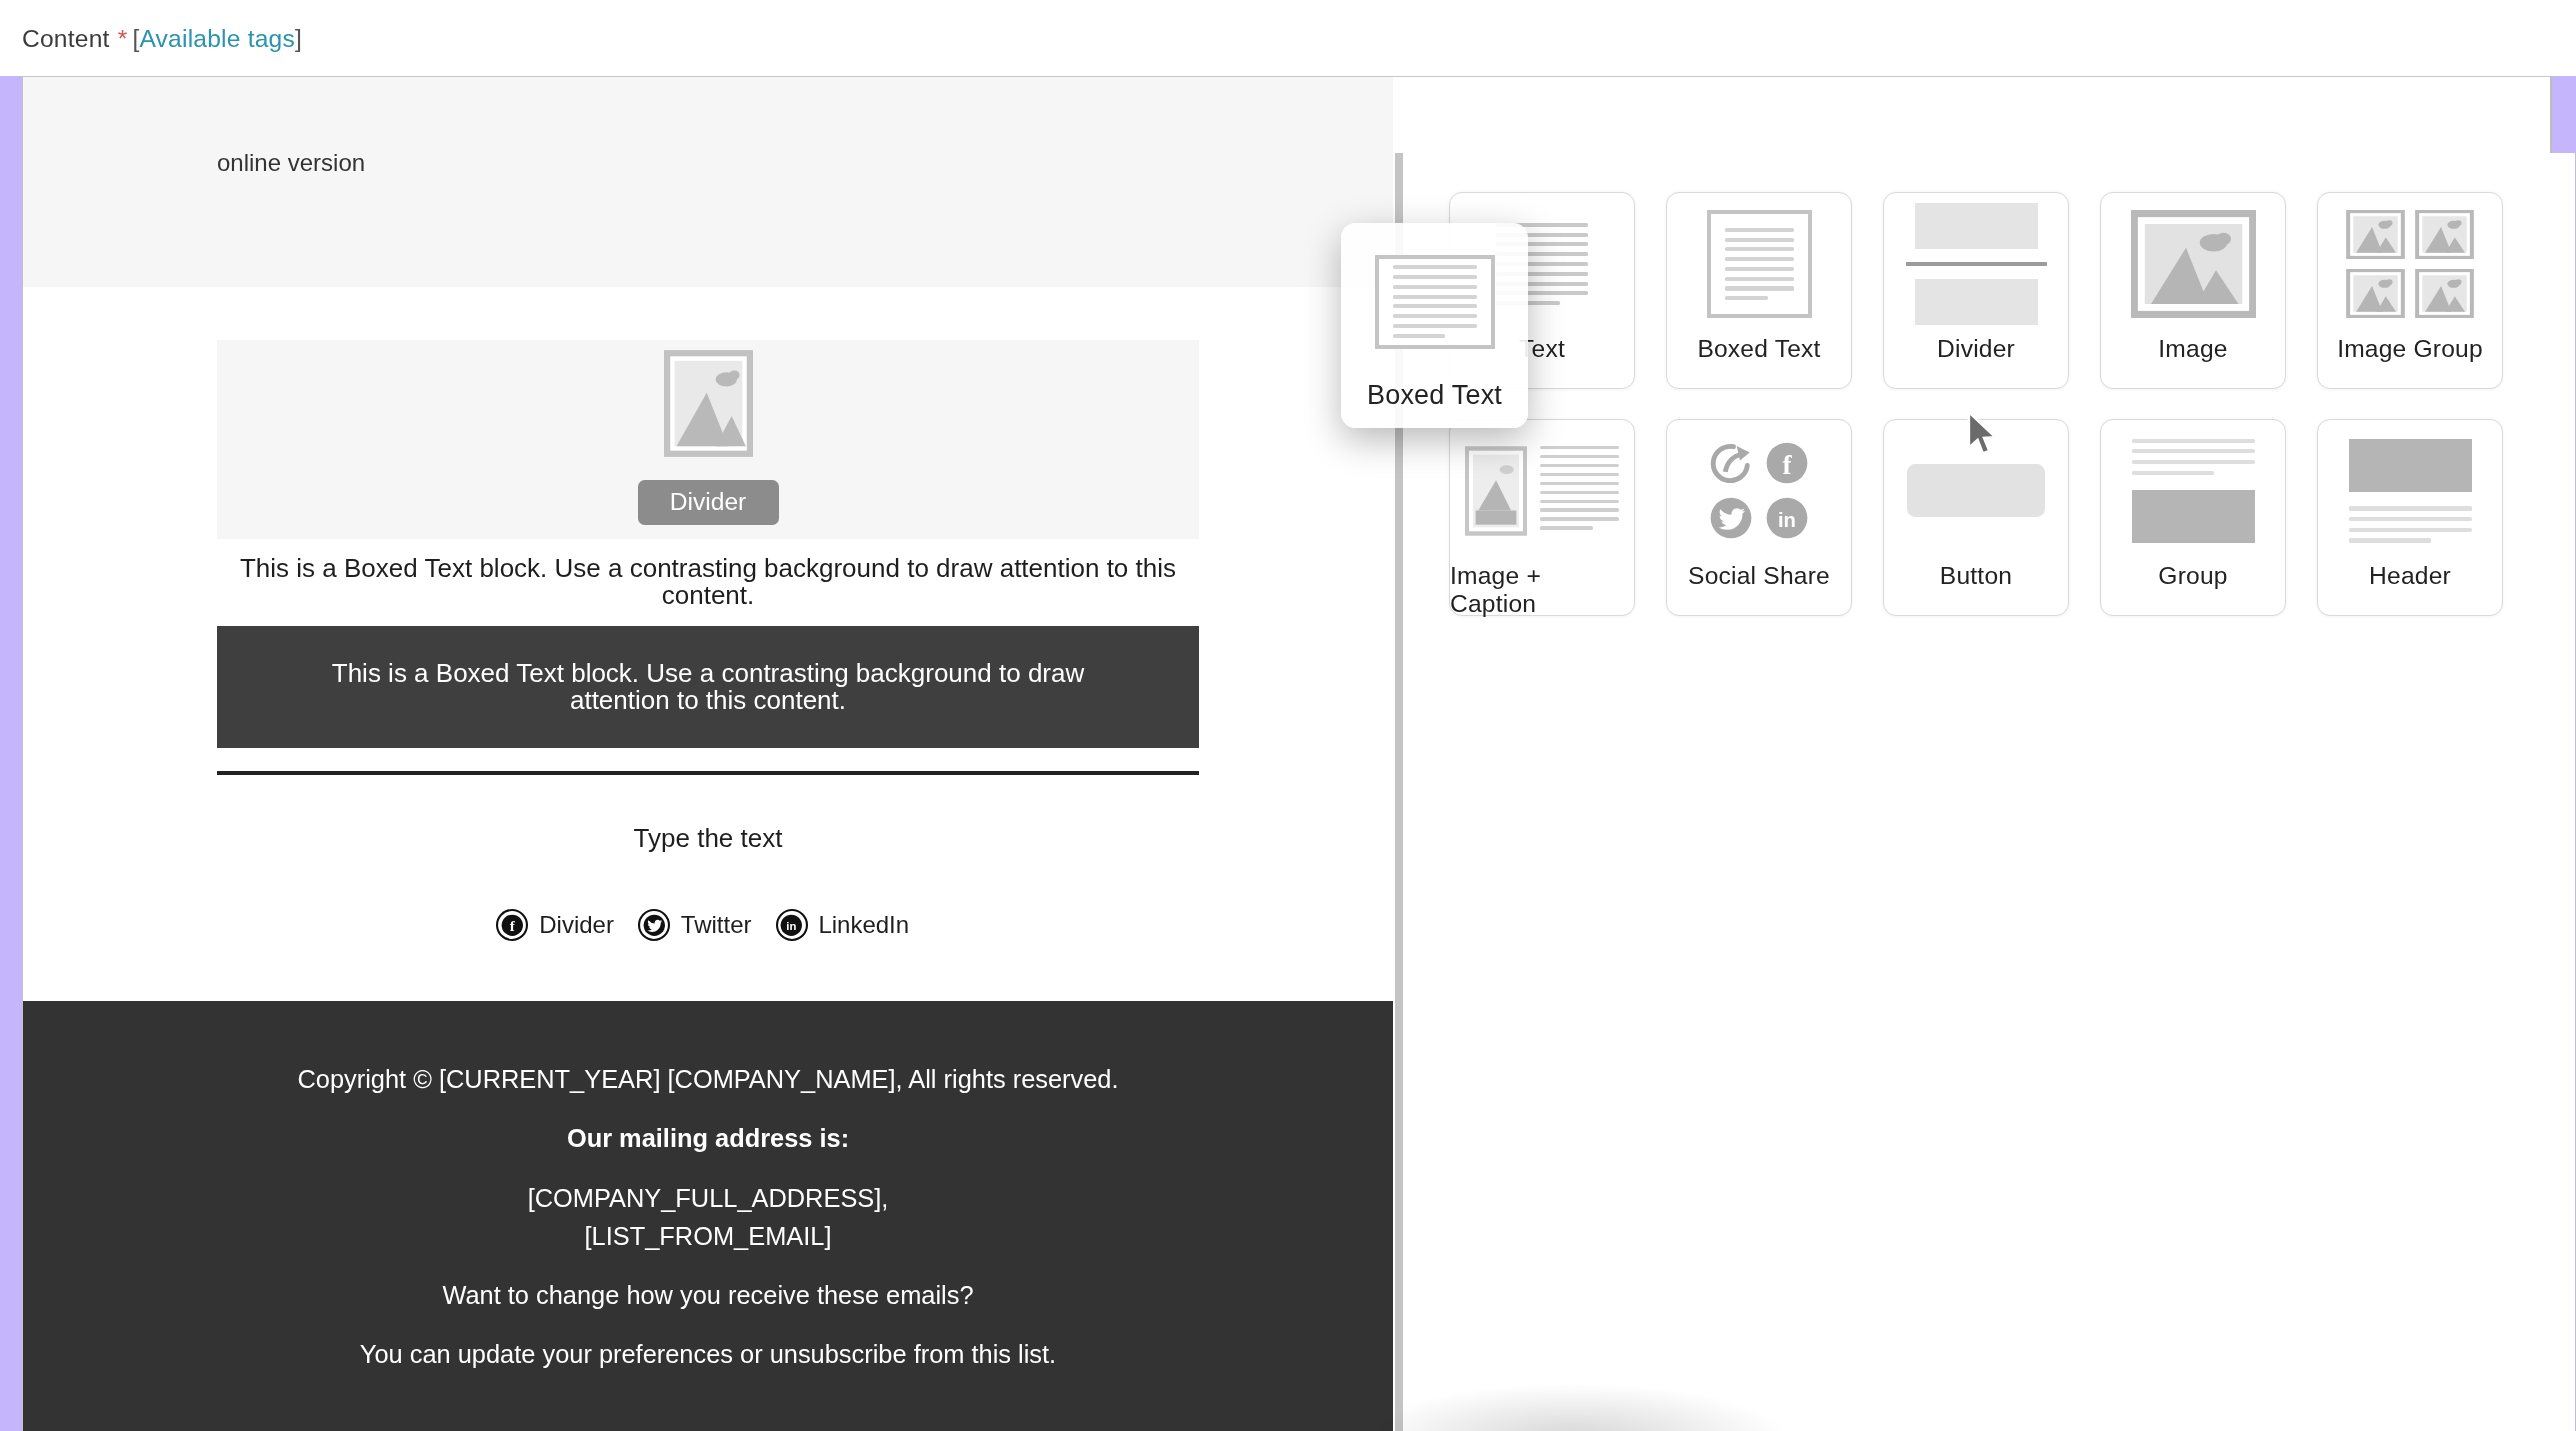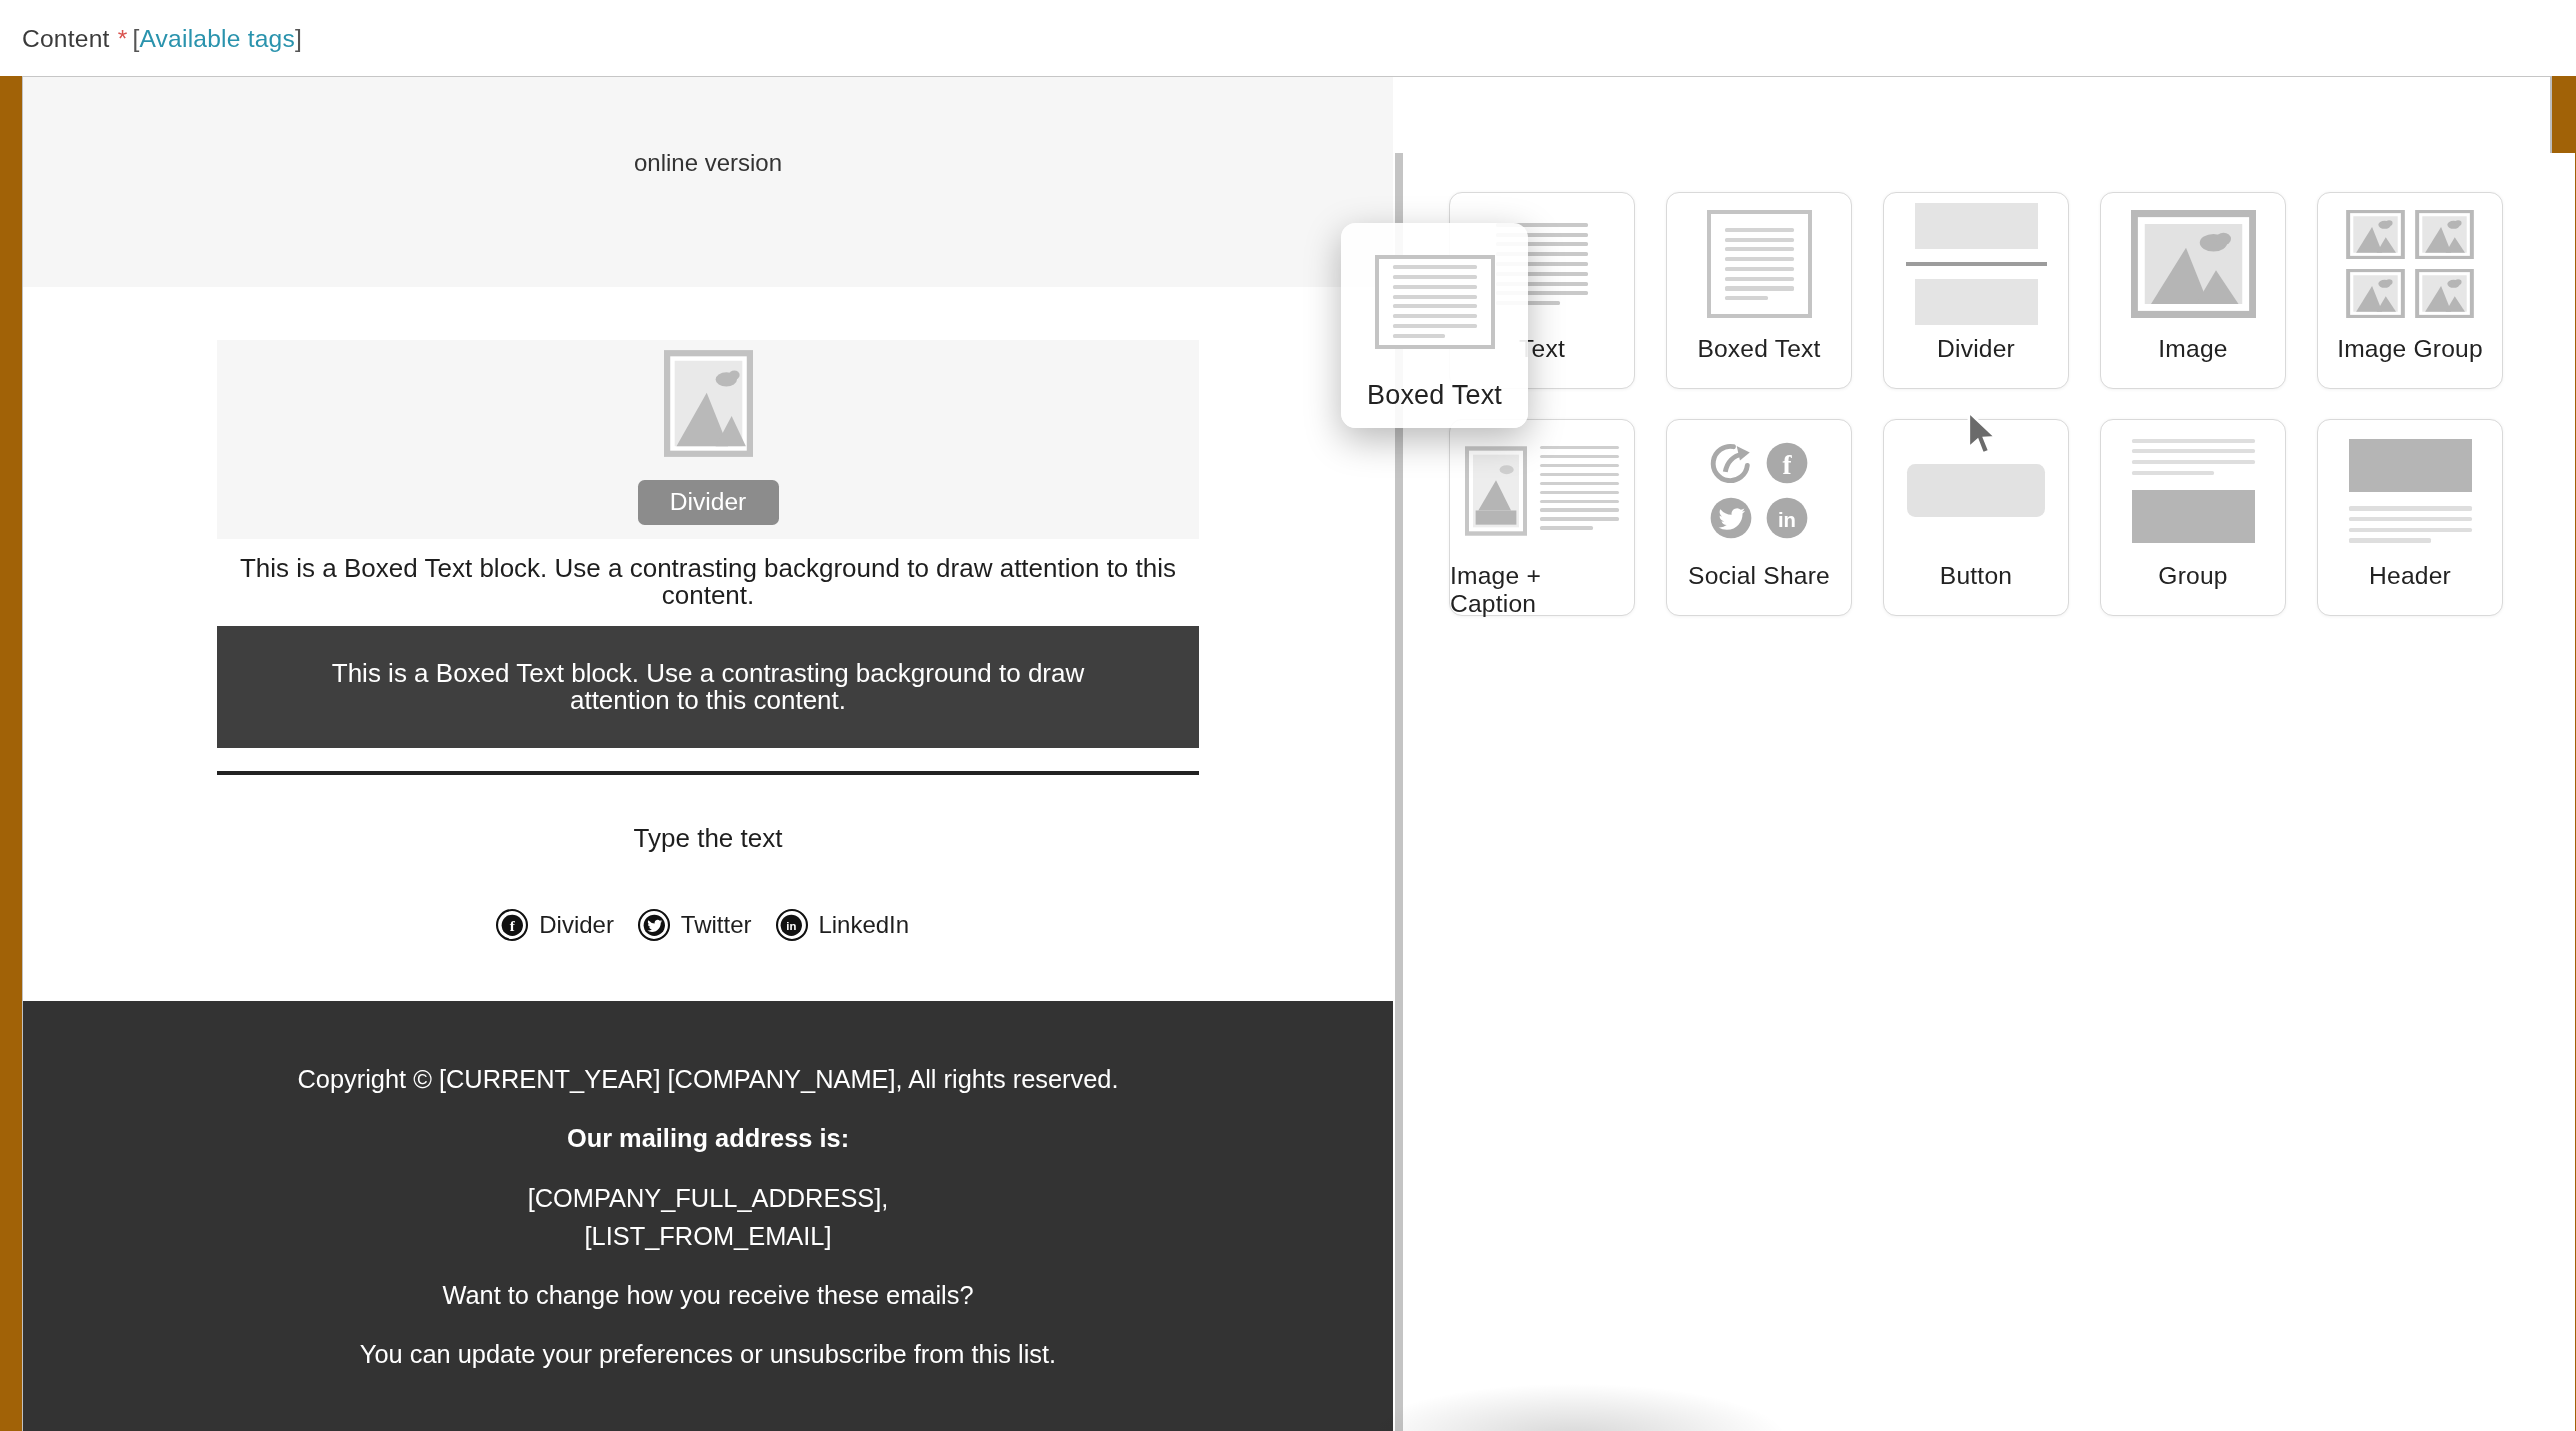--- a/index.html
+++ b/index.html
@@ -1,36 +1,36 @@
 <!DOCTYPE html>
 <html style="font-size:13px"><head>
 <meta charset="utf-8">
 <style>
   html,body{margin:0;padding:0;background:#fff;}
   .stage{position:relative;width:2576px;height:1432px;overflow:hidden;
-         font-family:"Liberation Sans",sans-serif;color:#222;background:#a16207;}
+         font-family:"Liberation Sans",sans-serif;color:#222;background:#c4b5fd;}
 
   
   .topbar{position:absolute;left:0;top:0;width:2576px;height:76px;background:#fff;}
   .field-label{position:absolute;left:22px;top:24.6px;font-size:24.6px;color:#3b3b3b;letter-spacing:0.2px;}
   .field-label .req{color:#d9534f;margin:0 4.9px 0 8.2px;}
   .field-label .bracket{color:#555;}
   .field-label .tags-link{color:#2a93ad;text-decoration:none;}
   .toggle-btn{position:absolute;left:2235px;top:21.3px;width:328px;height:57px;border:none;
               background:#1688a0;color:#fff;font-size:25.4px;font-family:inherit;letter-spacing:0.4px;cursor:pointer;}
 
   
   .editor{position:absolute;left:22px;top:76px;width:2530px;height:1356px;
           border-top:1.6px solid #c6c6c6;border-left:1.6px solid #c2c2c2;border-right:2.5px solid #bdbdbd;
           background:#fff;box-sizing:border-box;}
 
   
   .canvas{position:absolute;left:0;top:0;width:1370px;height:1354px;background:#fff;overflow:hidden;}
   .preheader-band{height:210px;background:#f6f6f6;}
-  .online-version{width:982px;margin:0 auto;text-align:center;padding-top:67px;
+  .online-version{width:982px;margin:0 auto;text-align:left;padding-top:67px;
                   font-size:24px;line-height:38px;color:#333;}
   .content-col{width:982px;margin:0 auto;}
   .image-block{margin-top:53px;height:199px;background:#f6f6f6;text-align:center;}
   .image-ph{display:inline-block;margin-top:9.9px;}
   .browse-btn{display:block;margin:19.7px auto 0;width:141px;height:45px;background:#8c8c8c;color:#fff;
               border:none;border-radius:6.6px;font-size:24.6px;font-family:inherit;cursor:pointer;}
   .boxed-plain{margin-top:16.4px;text-align:center;font-size:26px;line-height:27px;color:#1e1e1e;}
   .boxed-dark{margin-top:16.4px;background:#3f3f3f;color:#fff;text-align:center;
               font-size:26px;line-height:27px;padding:34px 66px;box-sizing:border-box;}
   .rule{margin-top:23px;height:4.1px;background:#222;}

